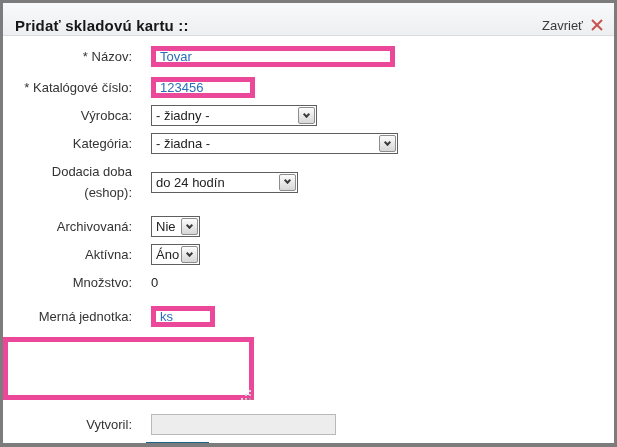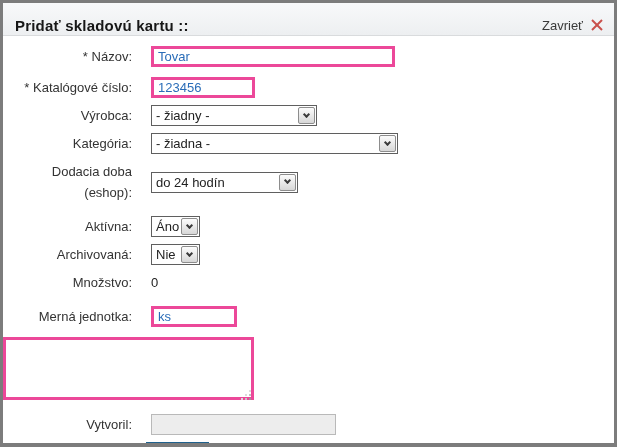--- a/index.html
+++ b/index.html
@@ -26,29 +26,29 @@
 
   
   .form { padding-top:10px; }
   .row { display:flex; align-items:center; margin:0 0 7px 0;gap:12px; }
   .row label, .row .lbl {
     width:136px; text-align:right; padding-right:7px;
     font-size:13px; color:#333; flex:0 0 136px; line-height:21px;
   }
 
   input[type=text], textarea {
-    border:3px solid #ec4899; background:#fff; color:#2a6db8;
+    border:5px solid #ec4899; background:#fff; color:#2a6db8;
     font-family:"Liberation Sans","DejaVu Sans",sans-serif;
     font-size:13px; padding:0 4px; height:21px; outline:none;
   }
   textarea { padding:2px 4px; resize:none; }
 
   .w-nazov   { width:244px; }
   .w-katalog { width:104px; }
-  .w-merna   { width:86px; }
+  .w-merna   { width:64px; }
   .w-vytvoril{ width:185px; height:19px; }
   .w-poznamka{ width:251px; height:63px; }
 
   
   .sel {
     height:21px; border:1px solid #5f5f5f; background:#fff;
     display:flex; align-items:center; justify-content:space-between;
     padding-left:4px; cursor:default;
   }
   .sel-text { font-size:13px; color:#222; white-space:nowrap; overflow:hidden; }
@@ -144,33 +144,33 @@
       <span class="lbl">Dodacia doba (eshop):</span>
       <div class="sel sel-dodacia">
         <span class="sel-text">do 24 hodín</span>
         <span class="sel-btn">
             <i class="chev"></i>
           </span>
       </div>
     </div>
 
     <div class="row">
+      <span class="lbl">Archivovaná:</span>
+      <div class="sel sel-small">
+        <span class="sel-text">Nie</span>
+        <span class="sel-btn">
+            <i class="chev"></i>
+          </span>
+      </div>
+    </div>
+
+    <div class="row">
       <span class="lbl">Aktívna:</span>
       <div class="sel sel-small">
         <span class="sel-text">Áno</span>
-        <span class="sel-btn">
-            <i class="chev"></i>
-          </span>
-      </div>
-    </div>
-
-    <div class="row">
-      <span class="lbl">Archivovaná:</span>
-      <div class="sel sel-small">
-        <span class="sel-text">Nie</span>
         <span class="sel-btn">
             <i class="chev"></i>
           </span>
       </div>
     </div>
 
     <div class="row row-gap-lg">
       <span class="lbl">Množstvo:</span>
       <span class="static-val">0</span>
     </div>

